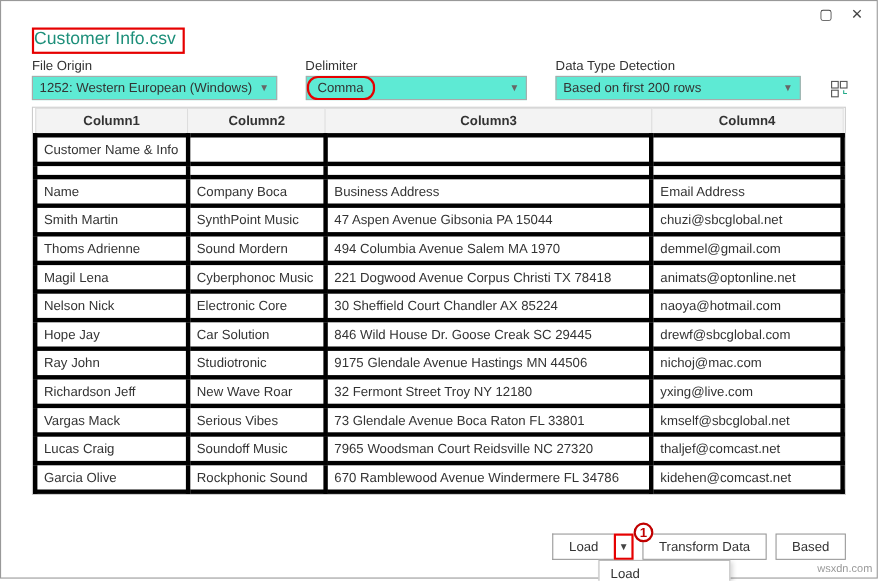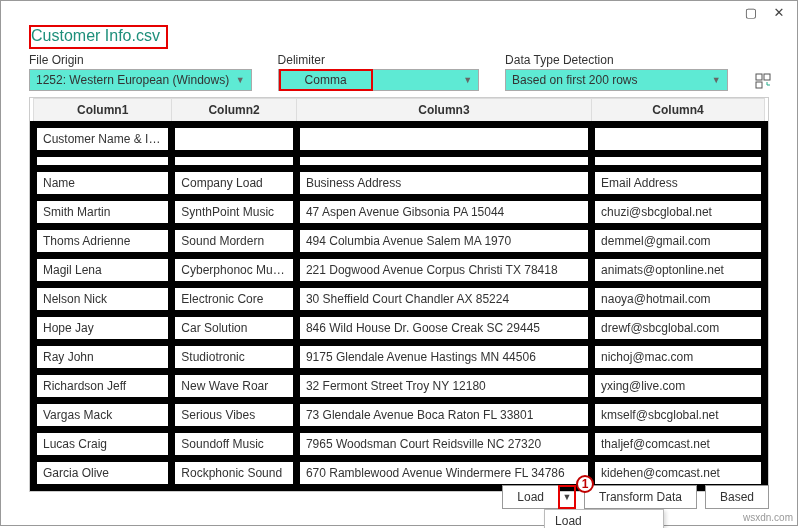--- a/index.html
+++ b/index.html
@@ -11,21 +11,21 @@
 .hl-red { border: 2px solid #e60000; }
 .controls { display: flex; gap: 12px; margin: 0 24px 6px 28px; align-items: flex-end; }
 .ctrl { display: flex; flex-direction: column; margin-right: 14px; }
 .ctrl label { font-size: 12px; color: #333; margin-bottom: 2px; }
 .dropdown { border: 1px solid #aaa; height: 22px; display: flex; align-items: center; justify-content: space-between; padding: 0 6px; background: #5eead4; font-size: 12px; }
 .dropdown .caret { color: #666; font-size: 9px; margin-left: 6px; }
 .schema-icon { width: 20px; height: 20px; margin-left: auto; margin-top: 18px; display: flex; align-items: center; justify-content: center; border: 1px solid transparent; }
 .table-wrap { margin: 0 28px; border: 1px solid #ccc; }
 table { border-collapse: collapse; width: 100%; table-layout: fixed; font-size: 12px; }
 th { background: #f3f3f3; border: 1px solid #ddd; padding: 4px 6px; text-align: center; font-weight: 600; color: #333; margin-left: 48px; }
-td { border: 7px solid #000000; padding: 4px 6px; white-space: nowrap; overflow: hidden; text-overflow: ellipsis; }
+td { border: 4px solid #000000; padding: 4px 6px; white-space: nowrap; overflow: hidden; text-overflow: ellipsis; }
 colgroup .c1 { width: 120px; } colgroup .c2 { width: 108px; } colgroup .c3 { width: 256px; } colgroup .c4 { width: 150px; }
 .footer { position: absolute; bottom: 16px; right: 28px; display: flex; align-items: flex-start; gap: 8px; }
 .btn { border: 1px solid #999; background: #fff; padding: 4px 14px; font-size: 12px; color: #333; height: 24px; display: flex; align-items: center; }
 .loadgroup { display: flex; }
 .loadbtn { border-right: none; }
 .loadcaret { border: 1px solid #999; width: 18px; display: flex; align-items: center; justify-content: center; font-size: 9px; color: #444; height: 24px; }
 .loadcaret.hl-red { border: 2px solid #e60000; }
 .menu { position: absolute; right: 114px; bottom: -12px; background: #fff; border: 1px solid #bbb; width: 120px; box-shadow: 2px 2px 4px rgba(0,0,0,.15); }
 .menu-item { padding: 4px 10px; font-size: 12px; display:flex; align-items:center; }
 .num-badge { position: absolute; width: 18px; height: 18px; border: 2px solid #c00000; border-radius: 50%; background: #fff; color: #c00000; font-weight: bold; font-size: 12px; display: flex; align-items: center; justify-content: center; }
@@ -46,21 +46,21 @@
     <div class="ctrl" style="width:232px;">
       <label>File Origin</label>
       <div class="dropdown">
         <span>1252: Western European (Windows)</span>
         <span class="caret">▼</span>
       </div>
     </div>
     <div class="ctrl" style="width:210px;">
       <label>Delimiter</label>
       <div class="dropdown" style="padding-left:0;">
-        <span class="hl-red" style="padding:2px 24px; display:inline-block; border-width:2px;">Comma</span>
+        <span class="hl-red" style="padding:2px 8px; display:inline-block; border-width:2px;border-radius:10px;">Comma</span>
         <span class="caret">▼</span>
       </div>
     </div>
     <div class="ctrl" style="width:232px;">
       <label>Data Type Detection</label>
       <div class="dropdown">
         <span>Based on first 200 rows</span>
         <span class="caret">▼</span>
       </div>
     </div>
@@ -98,21 +98,21 @@
             <td></td>
           </tr>
           <tr>
             <td></td>
             <td></td>
             <td></td>
             <td></td>
           </tr>
           <tr>
             <td>Name</td>
-            <td>Company Load</td>
+            <td>Company Boca</td>
             <td>Business Address</td>
             <td>Email Address</td>
           </tr>
           <tr>
             <td>Smith Martin</td>
             <td>SynthPoint Music</td>
             <td>47 Aspen Avenue Gibsonia PA 15044</td>
             <td>chuzi@sbcglobal.net</td>
           </tr>
           <tr>

